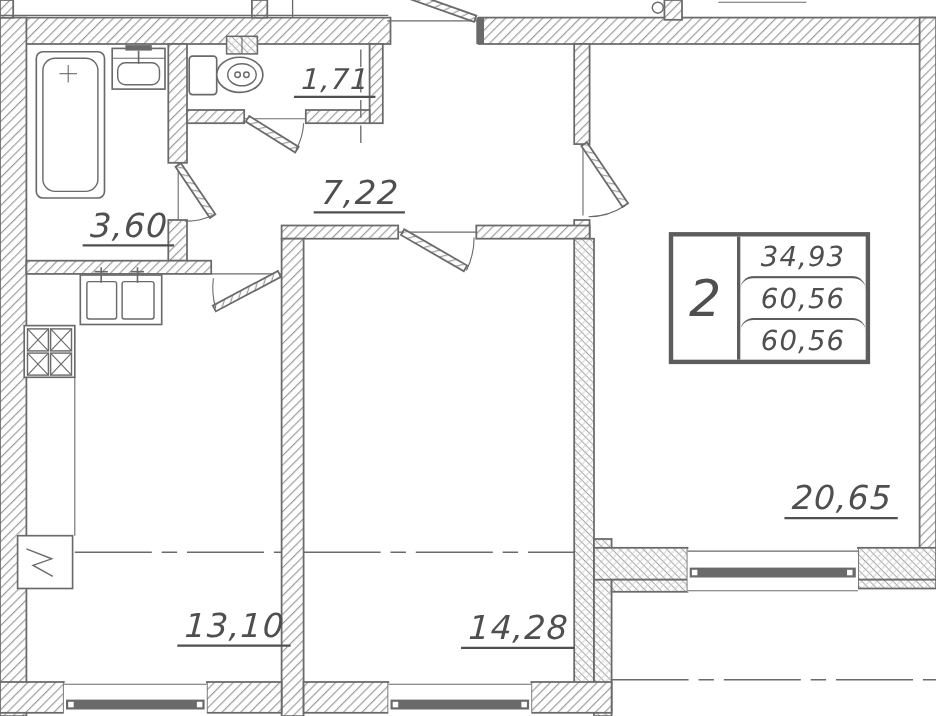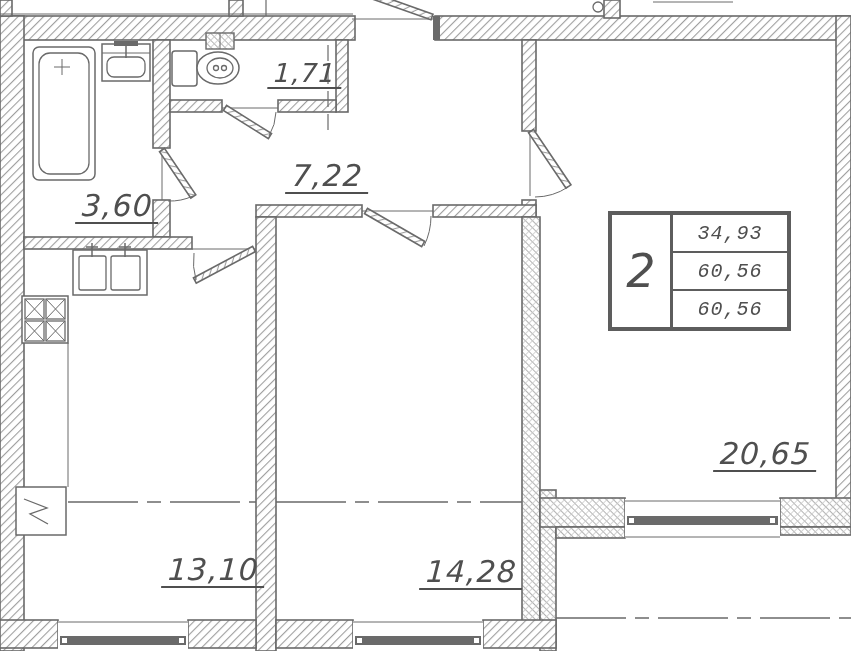--- a/index.html
+++ b/index.html
@@ -32,22 +32,22 @@
       letter-spacing:1px;transform:skewX(-3deg);white-space:nowrap;}
   .lbl-30{font-size:30px;} .lbl-26{font-size:26px;}
 
   
   .stamp{position:absolute;left:608px;top:211px;width:183px;height:120px;
       border:4px solid #5d5d5d;background:#fff;box-sizing:border-box;display:flex;}
   .stamp-left{width:58px;border-right:3px solid #5d5d5d;display:flex;align-items:center;
       justify-content:center;font-style:italic;font-size:46px;color:var(--text);}
   .stamp-rows{flex:1;display:flex;flex-direction:column;}
   .stamp-row{flex:1;display:flex;align-items:center;justify-content:center;
-      font-style:italic;font-size:20px;letter-spacing:1px;color:var(--text);font-family:Liberation Mono, monospace;}
-  .stamp-row + .stamp-row{border-top:2.5px solid #5d5d5d;}
+      font-style:italic;font-size:25px;letter-spacing:1px;color:var(--text);}
+  .stamp-row + .stamp-row{border-top:2.5px solid #5d5d5d;border-radius:12px;}
 </style>
 </head>
 <body>
 
 <div id="plan">
 
   <svg width="851" height="651" viewBox="0 0 851 651">
     <defs>
       <pattern id="hatchA" width="6" height="6" patternUnits="userSpaceOnUse" patternTransform="rotate(45)">
         <rect width="6" height="6" fill="#ffffff"></rect>

